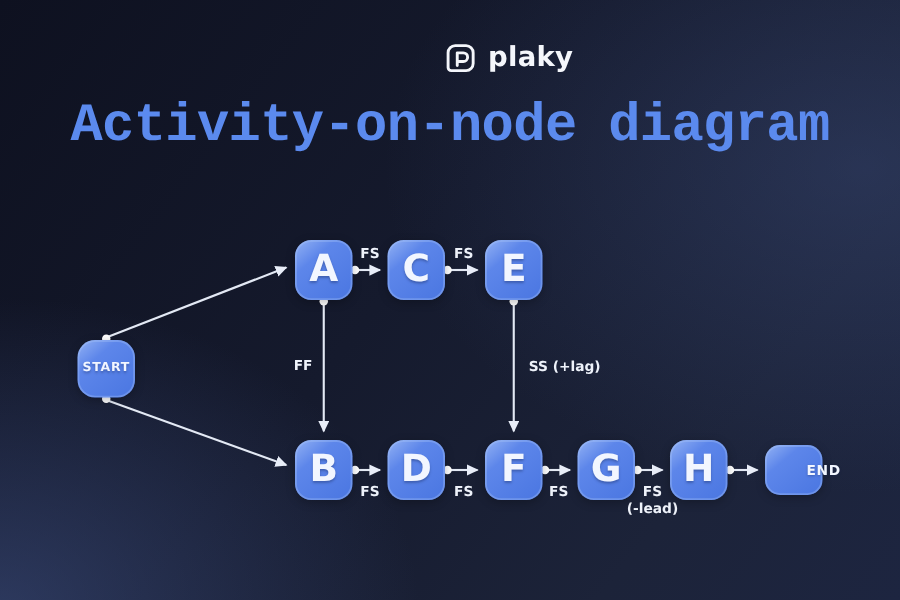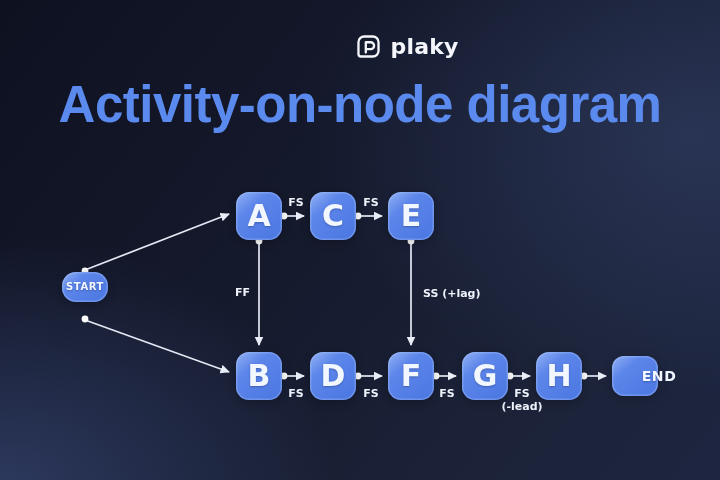--- a/index.html
+++ b/index.html
@@ -15,23 +15,23 @@
     position:absolute;top:30px;left:0;width:720px;height:32px;
     display:flex;align-items:center;justify-content:center;gap:8px;padding-left:47px;
   }
   .logo-icon{width:27px;height:27px;display:block;}
   .logo-text{
     color:#f4f6fb;font-size:22px;font-weight:700;letter-spacing:0.2px;
     font-family:"DejaVu Sans","Liberation Sans",sans-serif;
   }
   .title{
     position:absolute;top:76px;left:0;width:720px;margin:0;
-    text-align:center;color:#5b8aee;font-size:51px;font-weight:800;
+    text-align:center;color:#5b8aee;font-size:43px;font-weight:800;
     letter-spacing:-0.5px;line-height:1.15;
-    font-family:Liberation Sans, sans-serif;
+    font-family:Liberation Mono, monospace;
   }
   .diagram{position:absolute;inset:0;}
   .edges{position:absolute;left:0;top:0;width:720px;height:480px;}
   .edge-label{
     font-family:"DejaVu Sans","Liberation Sans",sans-serif;
     font-size:11px;font-weight:700;fill:#eef2fa;
   }
   .node{
     position:absolute;display:flex;align-items:center;justify-content:center;
     border-radius:13px;
@@ -103,21 +103,21 @@
         <text class="edge-label" x="250" y="296" text-anchor="end">FF</text>
         <text class="edge-label" x="423" y="297" text-anchor="start">SS (+lag)</text>
         <text class="edge-label" x="296" y="397">FS</text>
         <text class="edge-label" x="371" y="397">FS</text>
         <text class="edge-label" x="447" y="397">FS</text>
         <text class="edge-label" x="522" y="397">FS</text>
         <text class="edge-label" x="522" y="410">(-lead)</text>
       </g>
     </svg>
 
-    <div class="node" style="left:62px;top:272px;width:46px;height:30px;border-radius:14px;">
+    <div class="node" style="left:62px;top:272px;width:46px;height:46px;border-radius:14px;">
       <span class="node-label small">START</span>
     </div>
 
     <div class="node" style="left:236px;top:192px;width:46px;height:48px;">
       <span class="node-label">A</span>
     </div>
     <div class="node" style="left:310px;top:192px;width:46px;height:48px;">
       <span class="node-label">C</span>
     </div>
     <div class="node" style="left:388px;top:192px;width:46px;height:48px;">
@@ -133,17 +133,17 @@
     <div class="node" style="left:388px;top:352px;width:46px;height:48px;">
       <span class="node-label">F</span>
     </div>
     <div class="node" style="left:462px;top:352px;width:46px;height:48px;">
       <span class="node-label">G</span>
     </div>
     <div class="node" style="left:536px;top:352px;width:46px;height:48px;">
       <span class="node-label">H</span>
     </div>
     <div class="node" style="left:612px;top:356px;width:46px;height:40px;border-radius:12px;">
-      <span class="node-label small" style="font-size:14px;padding-left:48px;">END</span>
+      <span class="node-label small" style="font-size:11px;padding-left:48px;">END</span>
     </div>
 
   </div>
 </div>
 
 </body></html>

